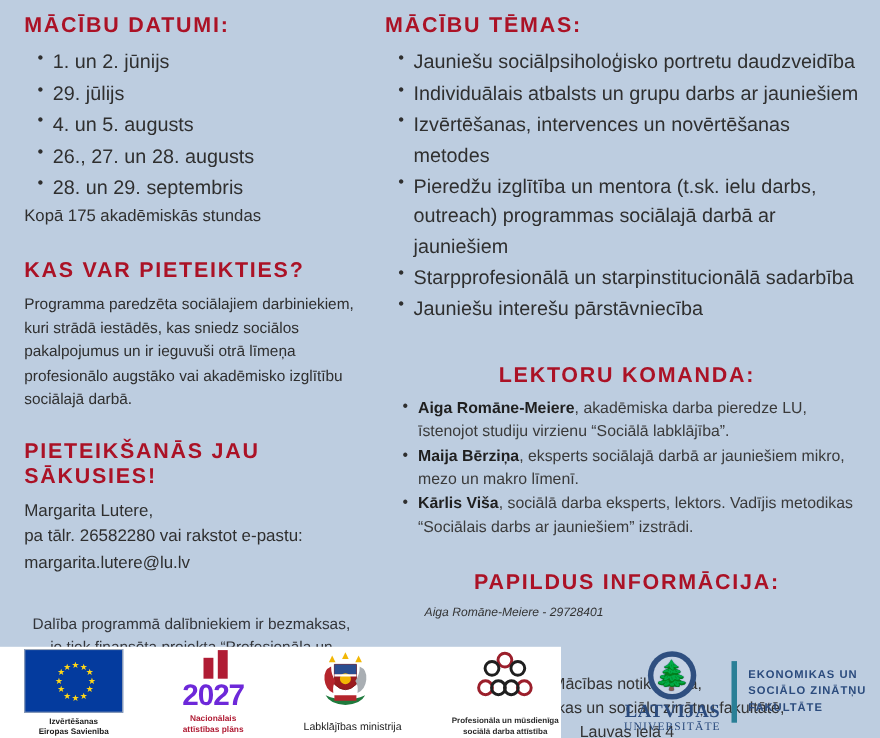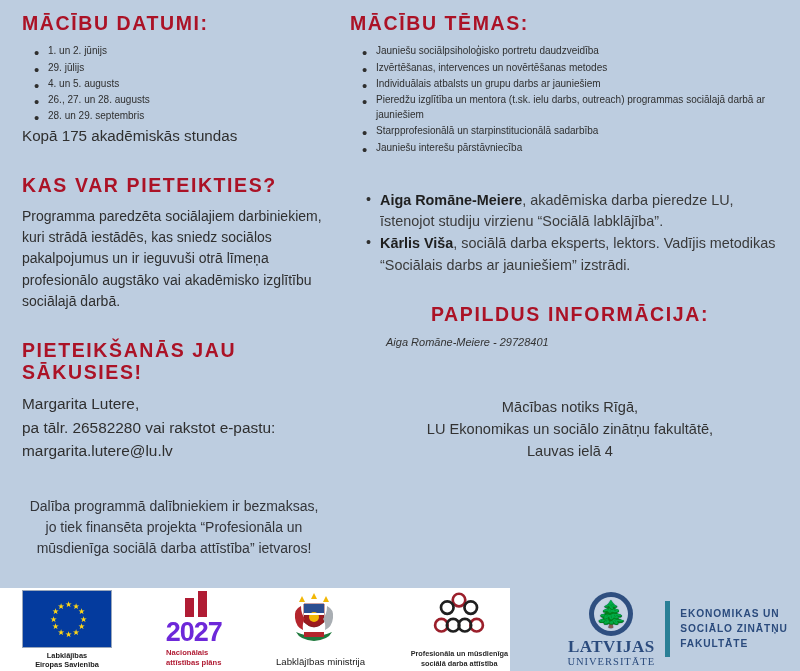--- a/index.html
+++ b/index.html
@@ -51,21 +51,21 @@
   }
   h2.heading.center { text-align: center; }
 
   ul.bullets {
     margin: 0 0 0 0;
     padding: 0 0 0 26px;
     list-style: none;
   }
   ul.bullets li {
     position: relative;
-    font-size: 10px;
+    font-size: 18px;
     line-height: 1.52;
     color: #2f2f2f;
     margin-bottom: 1px;
   }
   ul.bullets li::before {
     content: "\2022";
     position: absolute;
     left: -14px;
     top: -1px;
     font-size: 15px;
@@ -213,20 +213,21 @@
     font-weight: bold;
     color: #6d28d9;
     letter-spacing: -1px;
     line-height: 1.05;
     margin-top: 1px;
   }
   .np-caption {
     font-size: 7.6px;
     font-weight: bold;
     color: #b01c34;
+    text-align: center;
     line-height: 1.3;
     margin-top: 1px;
   }
 
   
   .lm-logo { width: 140px; }
   .coat { width: 62px; height: 52px; position: relative; }
   .coat-caption {
     font-size: 9.6px;
     color: #1a1a1a;
@@ -345,32 +346,34 @@
 
       <p class="note">Dalība programmā dalībniekiem ir bezmaksas, jo tiek finansēta projekta “Profesionāla un mūsdienīga sociālā darba attīstība” ietvaros!</p>
     </div>
 
     <div class="col-right">
 
       <h2 class="heading">MĀCĪBU TĒMAS:</h2>
 
       <ul class="bullets topics">
         <li>Jauniešu sociālpsiholoģisko portretu daudzveidība</li>
+        <li>Individuālais atbalsts un grupu darbs ar jauniešiem</li>
         <li>Izvērtēšanas, intervences un novērtēšanas metodes</li>
-        <li>Individuālais atbalsts un grupu darbs ar jauniešiem</li>
         <li>Pieredžu izglītība un mentora (t.sk. ielu darbs, outreach) programmas sociālajā darbā ar jauniešiem</li>
         <li>Starpprofesionālā un starpinstitucionālā sadarbība</li>
         <li>Jauniešu interešu pārstāvniecība</li>
       </ul>
 
       <div class="gap-lg"></div>
 
+      <h2 class="heading center">LEKTORU KOMANDA:</h2>
 
       <ul class="lecturers">
         <li><b>Aiga Romāne-Meiere</b><span>, akadēmiska darba pieredze LU, īstenojot studiju virzienu “Sociālā labklājība”.</span></li>
+        <li><b>Maija Bērziņa</b><span>, eksperts sociālajā darbā ar jauniešiem mikro, mezo un makro līmenī.</span></li>
         <li><b>Kārlis Viša</b><span>, sociālā darba eksperts, lektors. Vadījis metodikas “Sociālais darbs ar jauniešiem” izstrādi.</span></li>
       </ul>
 
       <div class="gap-md"></div>
 
       <h2 class="heading center">PAPILDUS INFORMĀCIJA:</h2>
 
       <div class="info-block">
         <div>Aiga Romāne-Meiere - 29728401</div>
       </div>
@@ -399,21 +402,21 @@
             <span class="eu-star" style="left: 54.9904px; top: 33.5px;">★</span>
             <span class="eu-star" style="left: 49.5px; top: 38.9904px;">★</span>
             <span class="eu-star" style="left: 42px; top: 41px;">★</span>
             <span class="eu-star" style="left: 34.5px; top: 38.9904px;">★</span>
             <span class="eu-star" style="left: 29.0096px; top: 33.5px;">★</span>
             <span class="eu-star" style="left: 27px; top: 26px;">★</span>
             <span class="eu-star" style="left: 29.0096px; top: 18.5px;">★</span>
             <span class="eu-star" style="left: 34.5px; top: 13.0096px;">★</span>
           </div>
         <div class="eu-caption">
-          <div>Labklājības</div>
+          <div>Izvērtēšanas</div>
           <div>Eiropas Savienība</div>
         </div>
       </div>
 
       <div class="logo np-logo">
         <div class="np-bars">
           <i class="short"></i>
           <i></i>
         </div>
         <div class="np-year">2027</div>

